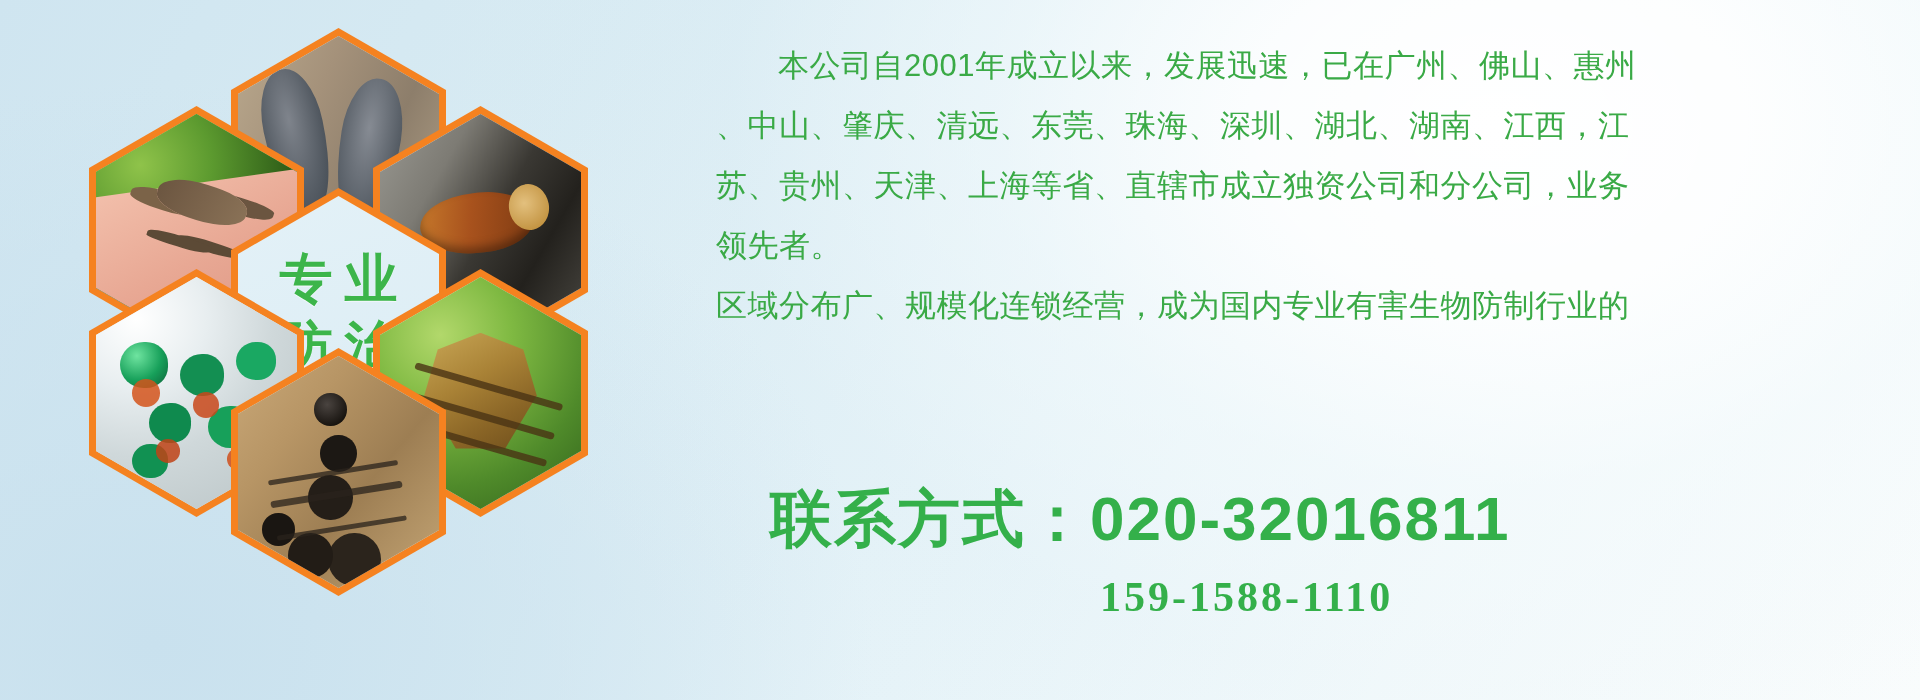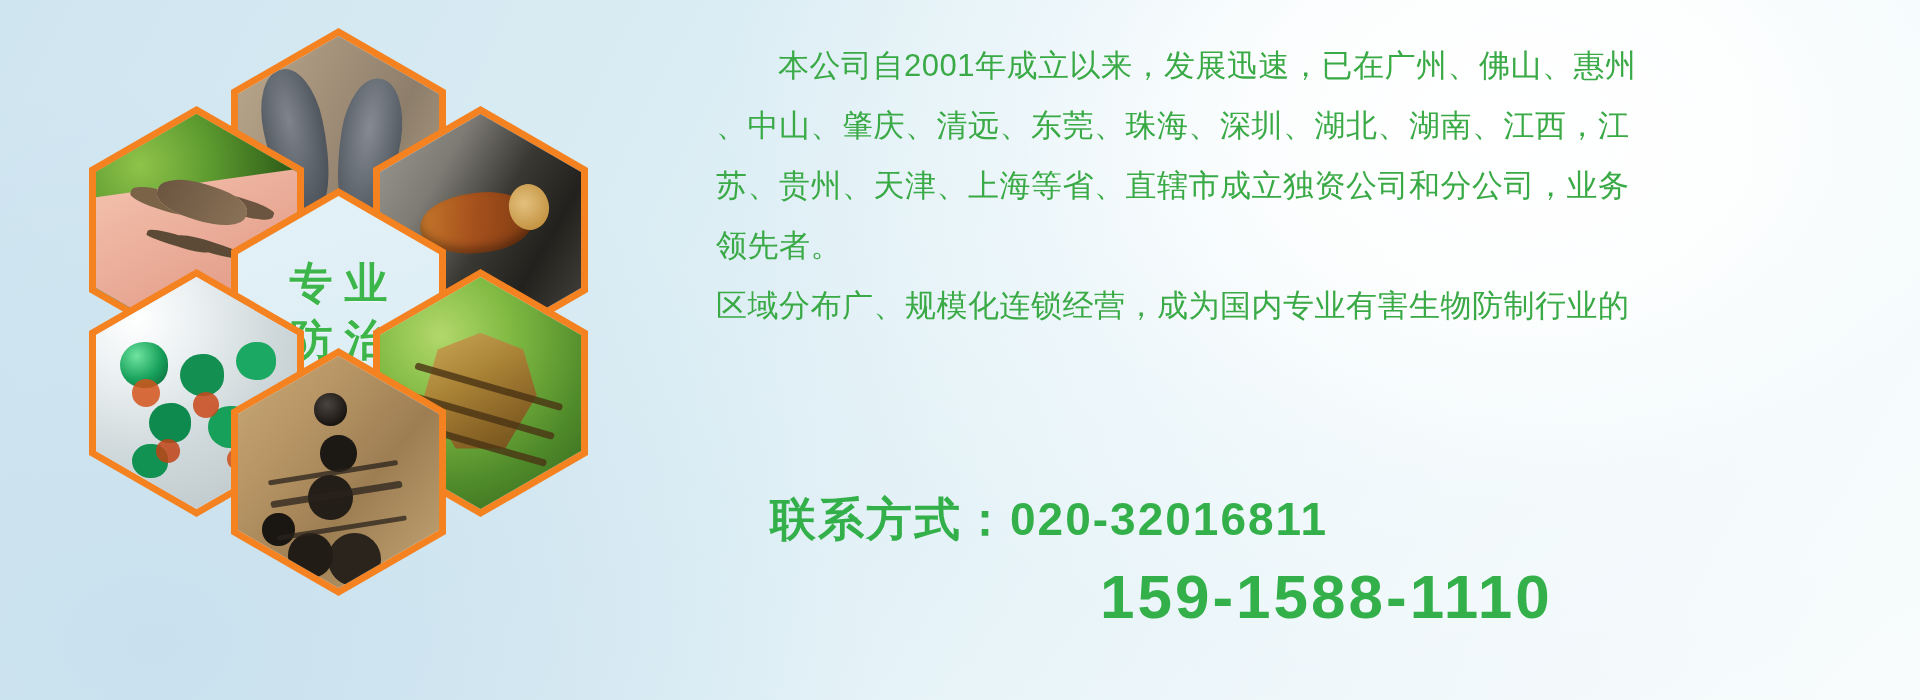--- a/index.html
+++ b/index.html
@@ -43,21 +43,21 @@
 
   
   #hex-center .hex-inner {
     background:linear-gradient(160deg,#e3f1f7 0%,#dcedf5 100%);
     display:flex; flex-direction:column;
     align-items:center; justify-content:center;
     gap:14px;
   }
   .center-line {
     color:#3cb54a;
-    font-size:43px;
+    font-size:53px;
     font-weight:700;
     letter-spacing:12px;
     text-indent:12px;
     line-height:1;
     text-shadow:0 1px 0 rgba(255,255,255,0.6);
   }
 
   
   #copy {
     position:absolute;
@@ -75,31 +75,32 @@
   #paragraph .pline.first { text-indent:62px; }
 
   #contact {
     position:absolute;
     left:770px; top:480px;
     width:1100px;
     color:#34b04a;
     font-weight:700;
   }
   #contact .c1 {
-    font-size:46px;
+    font-size:62px;
     line-height:78px;
     letter-spacing:2px;
     white-space:pre;
   }
   #contact .c2 {
-    font-size:62px;
+    font-size:42px;
     line-height:78px;
     letter-spacing:3px;
     margin-left:330px;
     white-space:pre;
+    font-family:Liberation Serif, serif;
   }
 
   
   .art.mosquito {
     background:
       radial-gradient(circle at 22% 22%, #8fc34a 0%, #5c9a2f 30%, #2f5e18 62%, #22460f 100%),
       linear-gradient(160deg,#7fb83f,#3d7320);
   }
   .art.mosquito::before{
     content:""; position:absolute; left:0; bottom:0; width:100%; height:62%;

